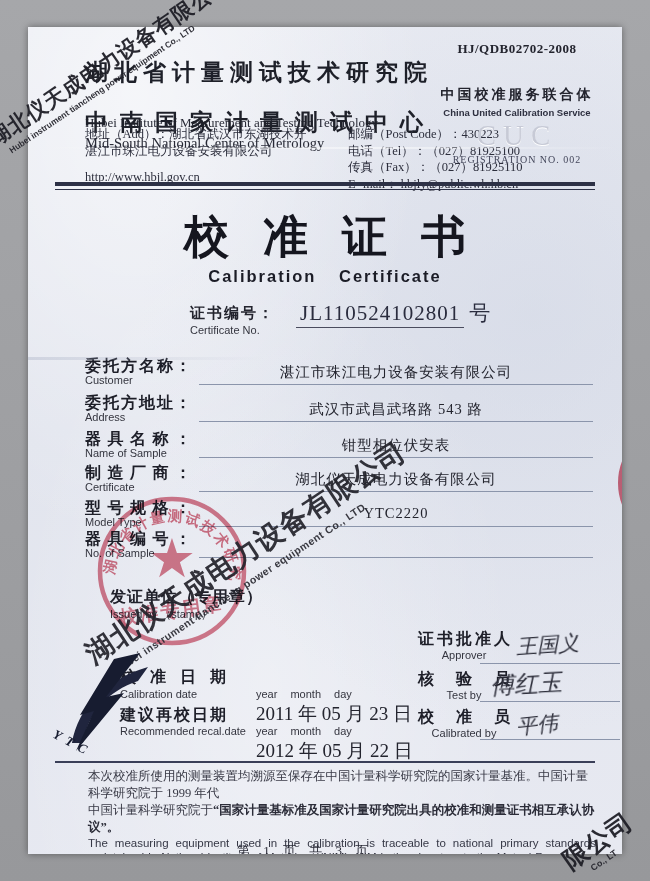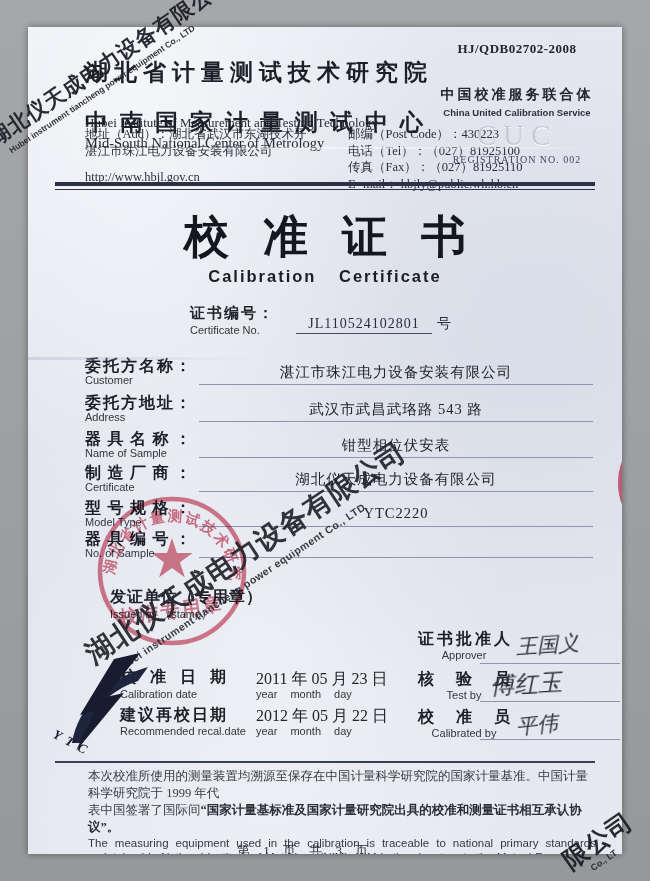--- a/index.html
+++ b/index.html
@@ -34,21 +34,21 @@
 
   
   .title-cn{left:0;top:180px;width:594px;text-align:center;font-size:45px;font-weight:bold;
             letter-spacing:34px;padding-left:34px;box-sizing:border-box;color:#15161f;}
   .title-en{left:0;top:240px;width:594px;text-align:center;font-size:16.5px;font-weight:bold;
             letter-spacing:2px;word-spacing:16px;color:#1b1c26;}
 
   
   .certno-label{left:162px;top:277px;font-size:15px;font-weight:bold;letter-spacing:2px;text-align:center;}
   .certno-label-en{left:162px;top:297px;font-size:11px;color:#34353f;}
-  .certno-value{left:268px;top:288px;font-size:14px;letter-spacing:1px;color:#2a2c3e;}
+  .certno-value{left:268px;top:272px;font-size:21px;letter-spacing:1px;color:#2a2c3e;}
   .certno-value .num{display:inline-block;min-width:128px;text-align:center;border-bottom:1px solid #4a4c5e;padding:0 4px 1px;}
   .certno-value .suffix{margin-left:5px;}
 
   
   .fields{left:57px;top:329px;width:510px;}
   .frow{position:absolute;left:0;width:510px;height:34px;}
   .zh-label{display:inline-block;width:106px;font-size:16px;font-weight:bold;color:#1d1e28;
             text-align-last:justify;text-align:justify;white-space:nowrap;}
   .en-label{position:absolute;left:0;top:18px;font-size:11px;color:#34353f;white-space:nowrap;}
   .fline{position:absolute;left:114px;right:2px;top:28px;border-bottom:1px solid #8b95ab;}
@@ -60,21 +60,21 @@
 
   
   .app-label{width:92px;font-size:16px;font-weight:bold;color:#1d1e28;text-align-last:justify;text-align:justify;}
   .app-en{font-size:11px;color:#34353f;text-align:center;width:92px;}
   .sig-line{left:452px;width:140px;border-bottom:1px solid #8b95ab;height:0;}
   .sig{font-style:italic;color:#2e2f3b;white-space:nowrap;filter:blur(.2px);}
 
   
   .date-label{width:106px;font-size:16px;font-weight:bold;color:#1d1e28;text-align-last:justify;text-align:justify;}
   .date-en{font-size:11px;color:#34353f;white-space:nowrap;}
-  .date-val{font-size:16px;color:#23242e;white-space:nowrap;}
+  .date-val{font-size:19px;color:#23242e;white-space:nowrap;margin-top:32px;}
   .ymd{font-size:11px;color:#34353f;word-spacing:10px;}
 
   
   .foot-rule{left:27px;top:734px;width:540px;border-top:2px solid #3a3f58;}
   .footnote{left:60px;top:741px;width:508px;}
   .fn-cn{font-size:12.5px;line-height:17px;color:#383945;}
   .fn-cn b{font-weight:bold;color:#2c2d39;}
   .fn-en{font-size:11.5px;line-height:13.5px;color:#363846;text-align:justify;margin-top:1px;}
   .page-no{left:0;top:815px;width:488px;text-align:center;font-size:13px;letter-spacing:5px;color:#2b2c38;margin-left:33px;}
 
@@ -241,21 +241,21 @@
 
     <svg class="abs" style="left:14px;top:626px" width="124" height="108" viewBox="0 0 124 108">
       <path d="M30,90 C36,54 64,26 106,14 L96,28 C66,38 46,60 41,90 Z" fill="#20253e"></path>
       <path d="M72,6 L98,0 L64,44 L82,40 L34,98 L52,58 L38,62 Z" fill="#171c30"></path>
       <text x="10" y="84" font-size="13" font-weight="bold" font-style="italic" fill="#171c30" transform="rotate(28 10 84)" letter-spacing="6">YTC</text>
     </svg>
 
     <div class="abs foot-rule"></div>
     <div class="abs footnote">
       <div class="fn-cn">本次校准所使用的测量装置均溯源至保存在中国计量科学研究院的国家计量基准。中国计量科学研究院于 1999 年代</div>
-      <div class="fn-cn"><span>表中国签署了国际间</span><b>“国家计量基标准及国家计量研究院出具的校准和测量证书相互承认协议”。</b></div>
+      <div class="fn-cn"><span>中国计量科学研究院于</span><b>“国家计量基标准及国家计量研究院出具的校准和测量证书相互承认协议”。</b></div>
       <div class="fn-en sans">The measuring equipment used in the calibration is traceable to national primary standards maintained in National Institute of Metrology (NIM). NIM is the signatory to the Mutual Recognition Arrangement (MRA) for national measurement standards and for calibration and measurement certificates issued by national metrology institutes.</div>
     </div>
 
     <div class="abs page-no">第 1 页 共 3 页</div>
 
     <div class="abs crease" style="left:0;top:330px;width:594px;height:3px;background:linear-gradient(90deg,rgba(160,168,190,.35),transparent 40%)"></div>
     <div class="abs crease" style="left:0;top:120px;width:594px;height:2px;background:linear-gradient(90deg,transparent,rgba(255,255,255,.5) 60%,transparent)"></div>
   </div>
 
   <div class="abs wm wm-tl">

